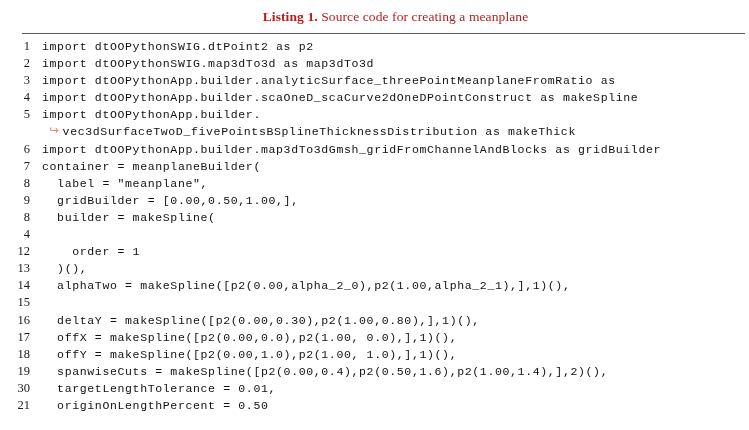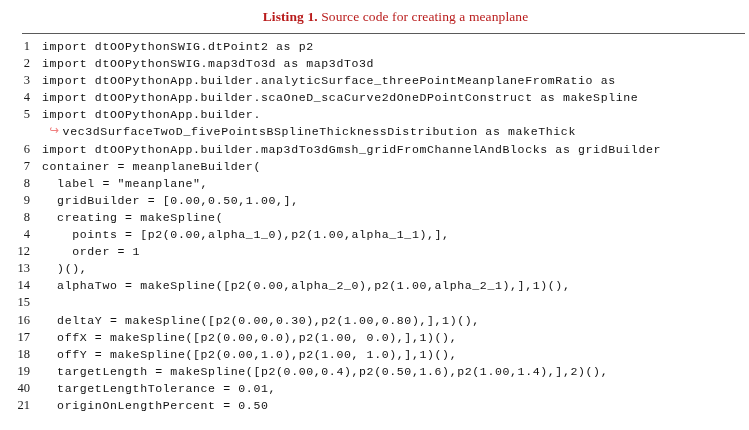--- a/index.html
+++ b/index.html
@@ -110,27 +110,27 @@
       <div class="code-line"><span class="lineno">1</span><span class="code-text">import dtOOPythonSWIG.dtPoint2 as p2</span></div>
       <div class="code-line"><span class="lineno">2</span><span class="code-text">import dtOOPythonSWIG.map3dTo3d as map3dTo3d</span></div>
       <div class="code-line"><span class="lineno">3</span><span class="code-text">import dtOOPythonApp.builder.analyticSurface_threePointMeanplaneFromRatio as</span></div>
       <div class="code-line"><span class="lineno">4</span><span class="code-text">import dtOOPythonApp.builder.scaOneD_scaCurve2dOneDPointConstruct as makeSpline</span></div>
       <div class="code-line"><span class="lineno">5</span><span class="code-text">import dtOOPythonApp.builder.</span></div>
       <div class="code-line"><span class="lineno"></span><span class="code-text"><span class="wrap-arrow">  ↪ </span><span>vec3dSurfaceTwoD_fivePointsBSplineThicknessDistribution as makeThick</span></span></div>
       <div class="code-line"><span class="lineno">6</span><span class="code-text">import dtOOPythonApp.builder.map3dTo3dGmsh_gridFromChannelAndBlocks as gridBuilder</span></div>
       <div class="code-line"><span class="lineno">7</span><span class="code-text">container = meanplaneBuilder(</span></div>
       <div class="code-line"><span class="lineno">8</span><span class="code-text">  label = "meanplane",</span></div>
       <div class="code-line"><span class="lineno">9</span><span class="code-text">  gridBuilder = [0.00,0.50,1.00,],</span></div>
-      <div class="code-line"><span class="lineno">8</span><span class="code-text">  creating = makeSpline(</span></div>
-      <div class="code-line"><span class="lineno">4</span><span class="code-text">    points = [p2(0.00,alpha_1_0),p2(1.00,alpha_1_1),],</span></div>
+      <div class="code-line"><span class="lineno">8</span><span class="code-text">  builder = makeSpline(</span></div>
+      <div class="code-line"><span class="lineno">4</span></div>
       <div class="code-line"><span class="lineno">12</span><span class="code-text">    order = 1</span></div>
       <div class="code-line"><span class="lineno">13</span><span class="code-text">  )(),</span></div>
       <div class="code-line"><span class="lineno">14</span><span class="code-text">  alphaTwo = makeSpline([p2(0.00,alpha_2_0),p2(1.00,alpha_2_1),],1)(),</span></div>
       <div class="code-line"><span class="lineno">15</span></div>
       <div class="code-line"><span class="lineno">16</span><span class="code-text">  deltaY = makeSpline([p2(0.00,0.30),p2(1.00,0.80),],1)(),</span></div>
       <div class="code-line"><span class="lineno">17</span><span class="code-text">  offX = makeSpline([p2(0.00,0.0),p2(1.00, 0.0),],1)(),</span></div>
       <div class="code-line"><span class="lineno">18</span><span class="code-text">  offY = makeSpline([p2(0.00,1.0),p2(1.00, 1.0),],1)(),</span></div>
-      <div class="code-line"><span class="lineno">19</span><span class="code-text">  targetLength = makeSpline([p2(0.00,0.4),p2(0.50,1.6),p2(1.00,1.4),],2)(),</span></div>
-      <div class="code-line"><span class="lineno">40</span><span class="code-text">  targetLengthTolerance = 0.01,</span></div>
+      <div class="code-line"><span class="lineno">19</span><span class="code-text">  spanwiseCuts = makeSpline([p2(0.00,0.4),p2(0.50,1.6),p2(1.00,1.4),],2)(),</span></div>
+      <div class="code-line"><span class="lineno">30</span><span class="code-text">  targetLengthTolerance = 0.01,</span></div>
       <div class="code-line"><span class="lineno">21</span><span class="code-text">  originOnLengthPercent = 0.50</span></div>
     </div>
 
 </div>
 
 </body></html>

